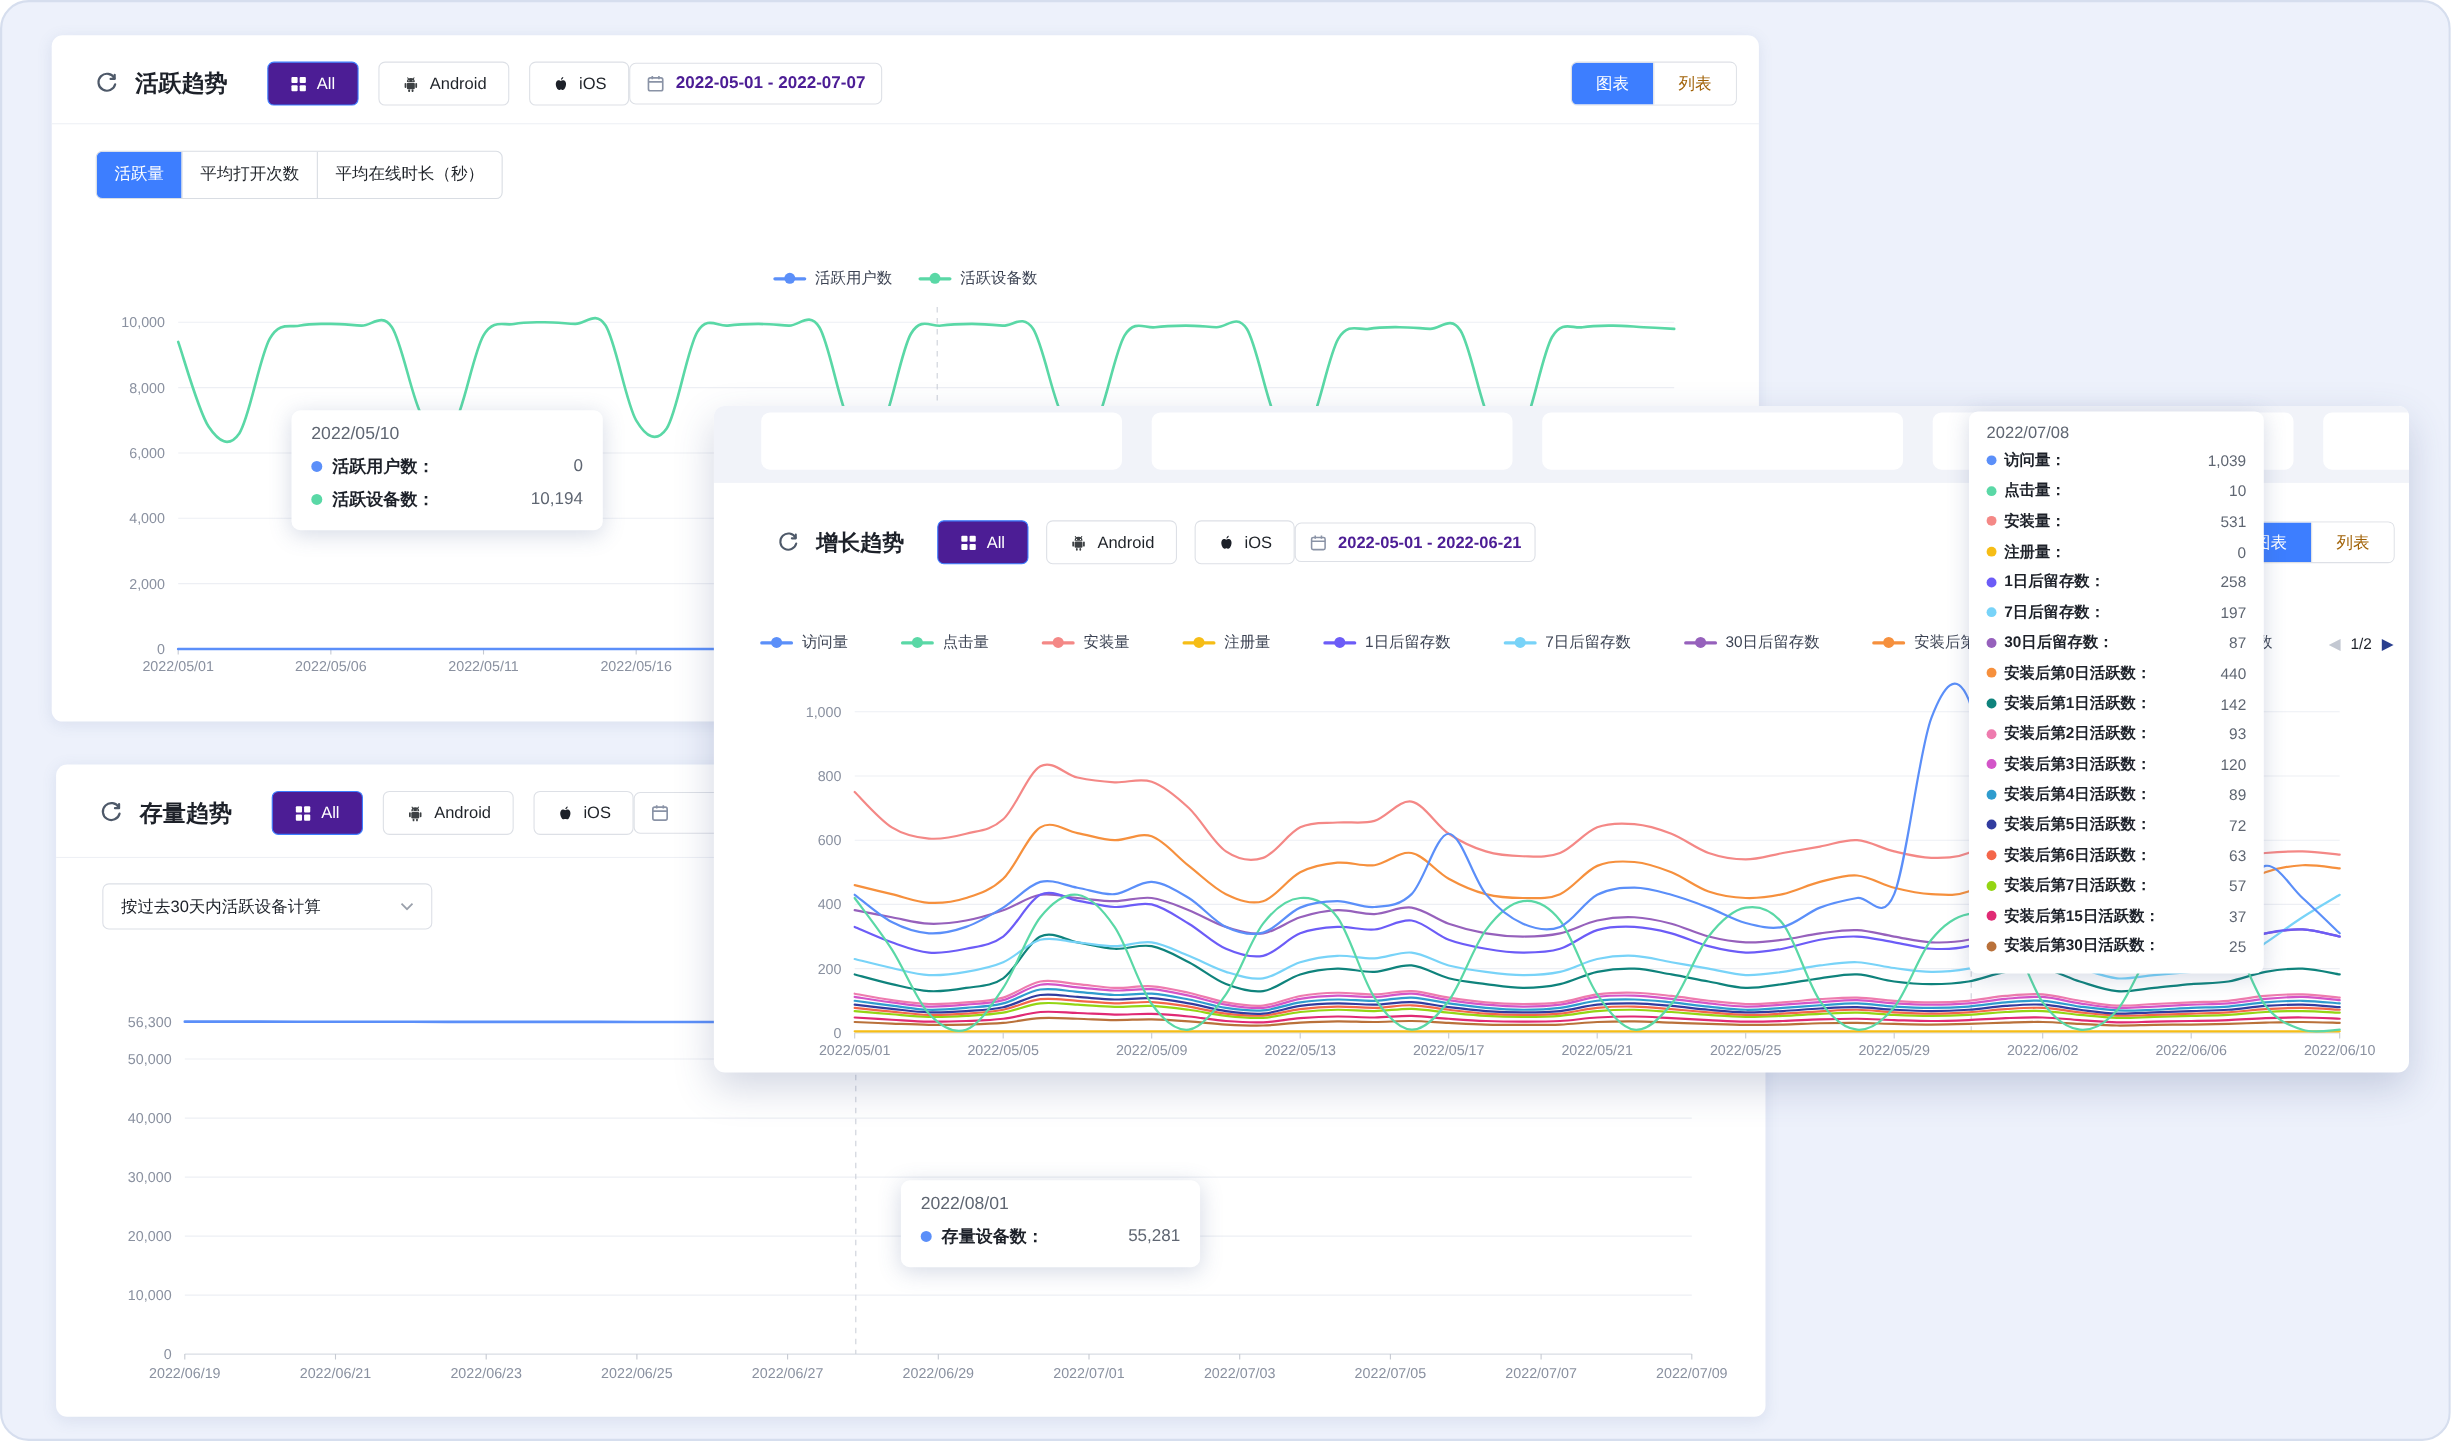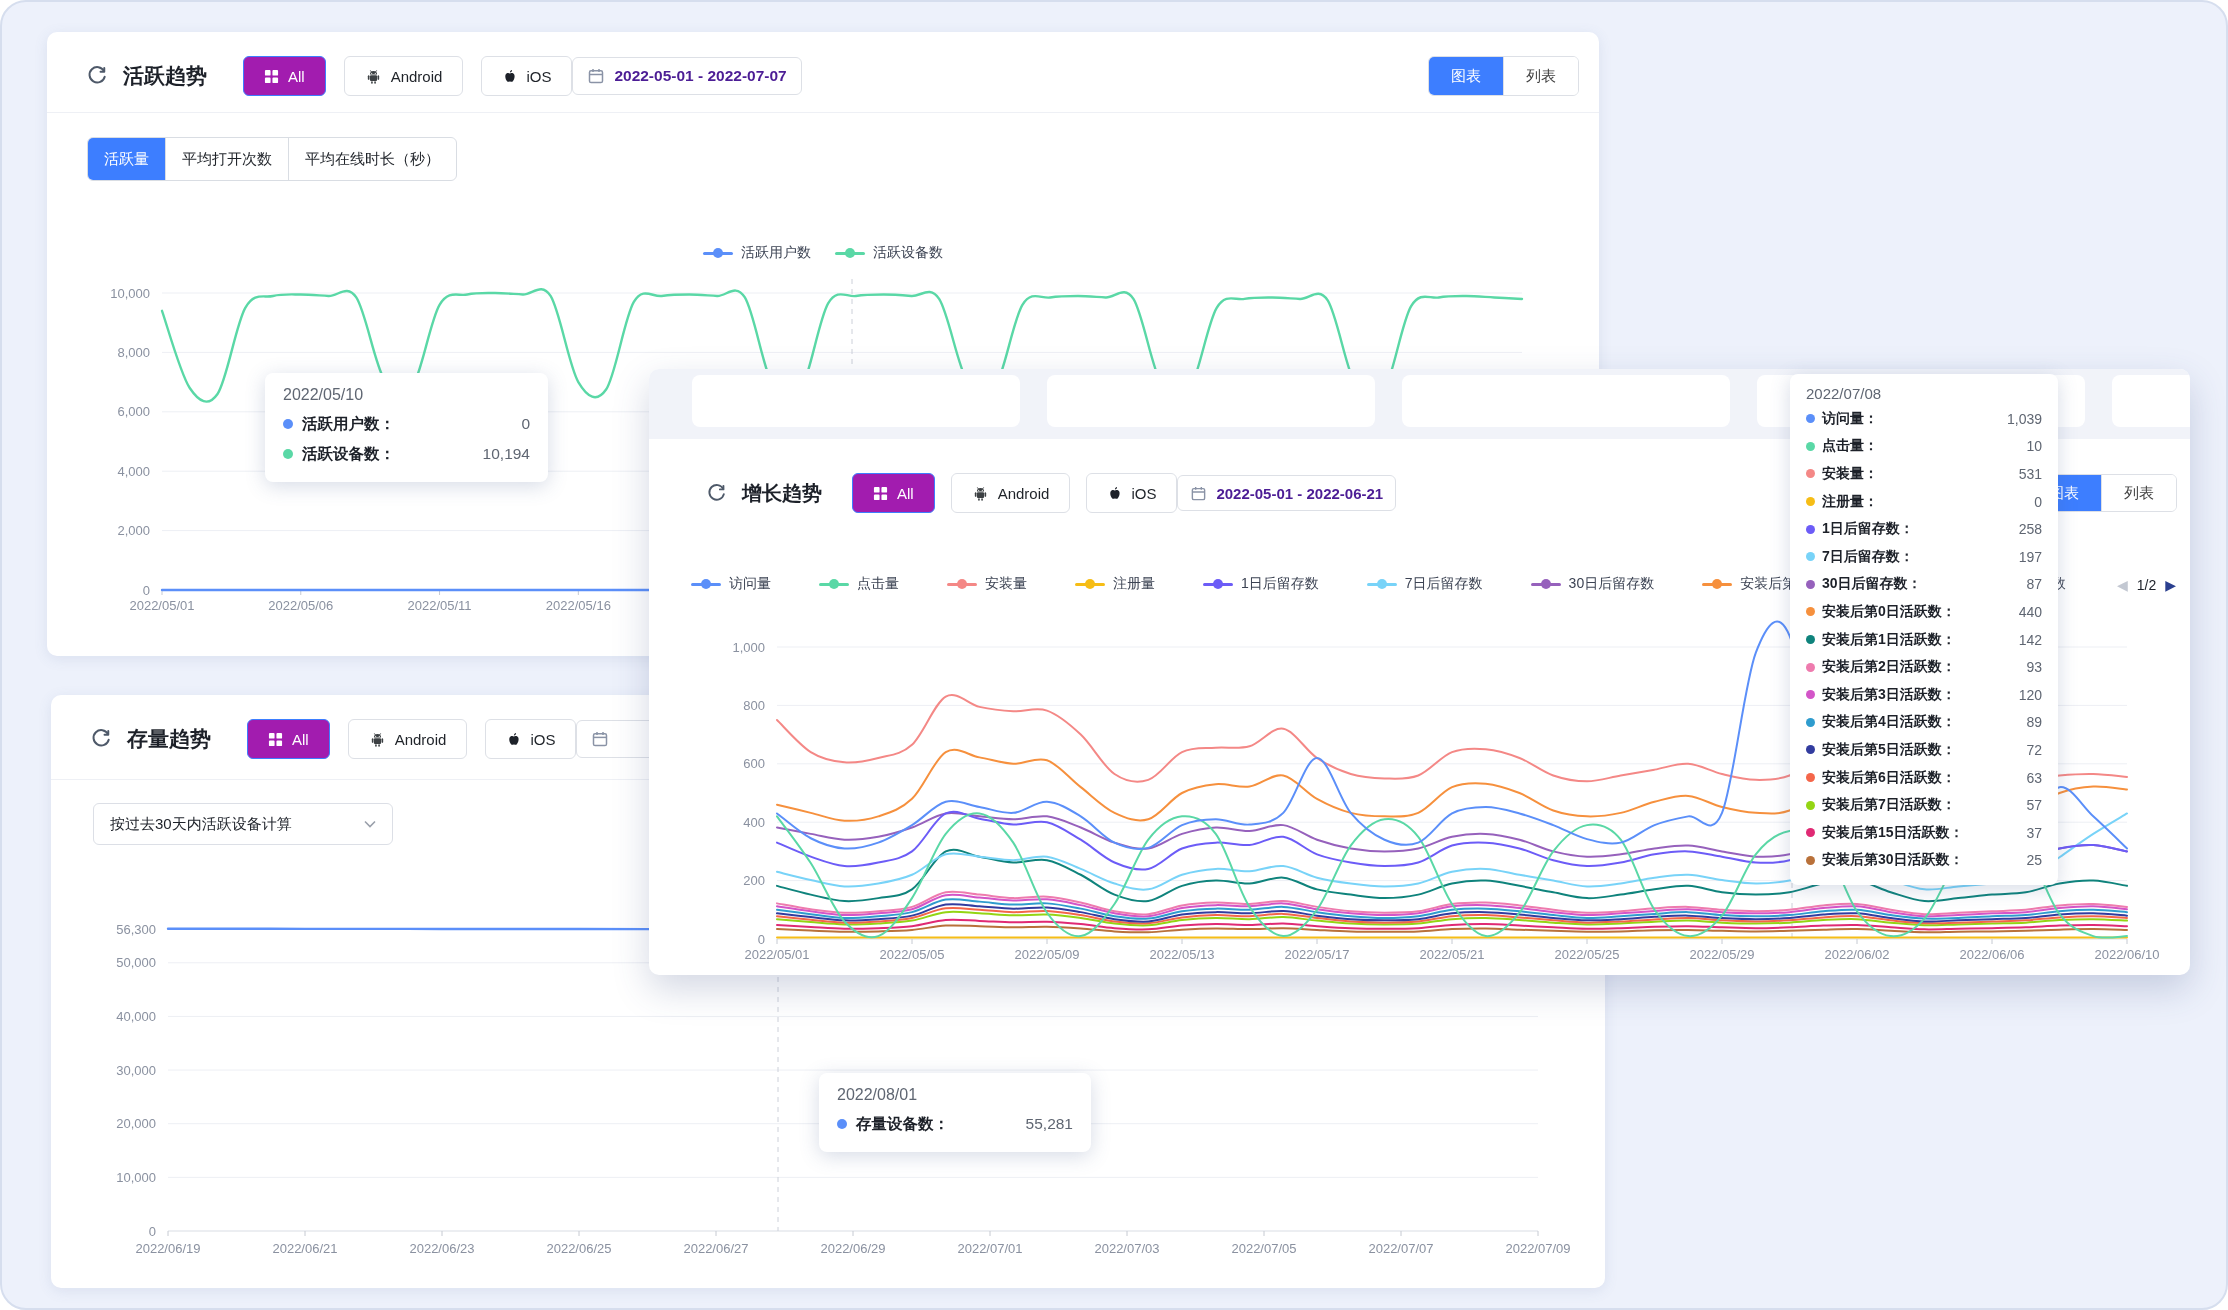--- a/index.html
+++ b/index.html
@@ -6,26 +6,26 @@
   .screen{position:relative;width:2228px;height:1310px;background:#edf1fb;border:2px solid #d6deee;border-radius:26px;overflow:hidden;font-family:"Liberation Sans",sans-serif;box-sizing:border-box;}
   .panel{position:absolute;background:#fff;border-radius:10px;box-shadow:0 3px 14px rgba(86,105,160,.12);z-index:1;}
   #panel-active{left:45px;top:30px;width:1552px;height:624px;}
   #panel-stock{left:49px;top:693px;width:1554px;height:593px;text-decoration:underline;}
   #panel-growth{left:647px;top:367px;width:1541px;height:606px;box-shadow:0 14px 36px rgba(53,71,128,.22);overflow:hidden;z-index:30;}
   .hdr{position:absolute;display:flex;align-items:center;}
   .refresh{width:24px;height:24px;display:flex;align-items:center;justify-content:center;cursor:pointer;flex:none;}
   .ptitle{font-size:21px;font-weight:600;color:#1d2129;margin:0 36px 0 14px;white-space:nowrap;}
   .ptabs{display:flex;gap:18px;align-items:center;}
   .pbtn{display:inline-flex;align-items:center;justify-content:center;gap:9px;height:38px;border-radius:6px;border:1px solid #dde0e6;background:#fff;color:#1f2329;font-size:15px;padding:0 20px;white-space:nowrap;}
-  .pbtn.sel{background:#a21caf;border-color:#3d7eff;color:#fff;}
+  .pbtn.sel{background:#4c1d95;border-color:#3d7eff;color:#fff;}
   .bicon{display:inline-flex;align-items:center;}
   .datebox{display:inline-flex;align-items:center;gap:9px;height:38px;border:1px solid #dde0e6;border-radius:6px;padding:0 14px;font-size:15.5px;font-weight:700;color:#4c1d95;background:#fff;white-space:nowrap;box-sizing:border-box;}
   .spacer{flex:1;}
   .vtoggle{display:inline-flex;height:38px;border-radius:6px;overflow:hidden;border:1px solid #dde0e6;background:#fff;}
-  .vseg{display:flex;align-items:center;justify-content:center;width:74px;font-size:15px;color:#404040;background:#fff;cursor:pointer;}
+  .vseg{display:flex;align-items:center;justify-content:center;width:74px;font-size:15px;color:#a16207;background:#fff;cursor:pointer;}
   .vseg.sel{background:#3d7eff;color:#fff;}
   .vseg + .vseg{border-left:1px solid #dde0e6;}
   .divider{position:absolute;left:0;right:0;height:1px;background:#eef0f5;}
   .mtabs{position:absolute;display:inline-flex;border:1px solid #d9dde3;border-radius:6px;overflow:hidden;background:#fff;}
   .mseg{padding:0 16px;height:42px;line-height:42px;font-size:15px;color:#1f2329;border-left:1px solid #d9dde3;cursor:pointer;white-space:nowrap;}
   .mseg:first-child{border-left:none;}
   .mseg.sel{background:#3d7eff;color:#fff;}
   .legendbar{position:absolute;display:flex;gap:24px;align-items:center;white-space:nowrap;}
   #legend-active{left:0;right:0;top:212px;justify-content:center;}
   #legend-growth{left:42px;top:206px;width:1398px;overflow:hidden;gap:48px;}

